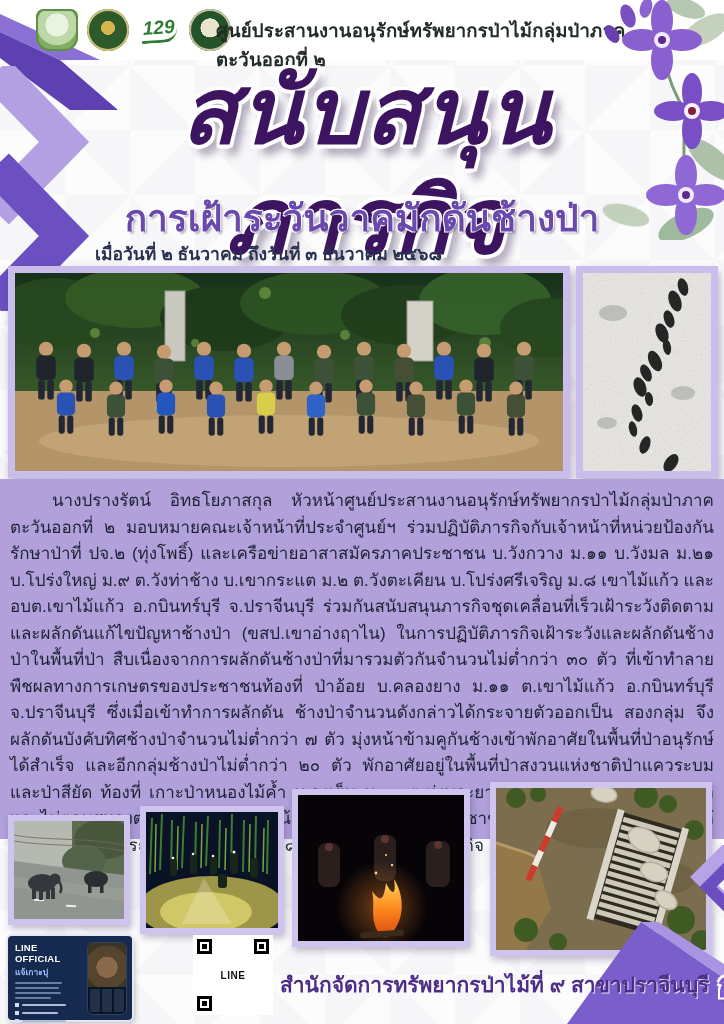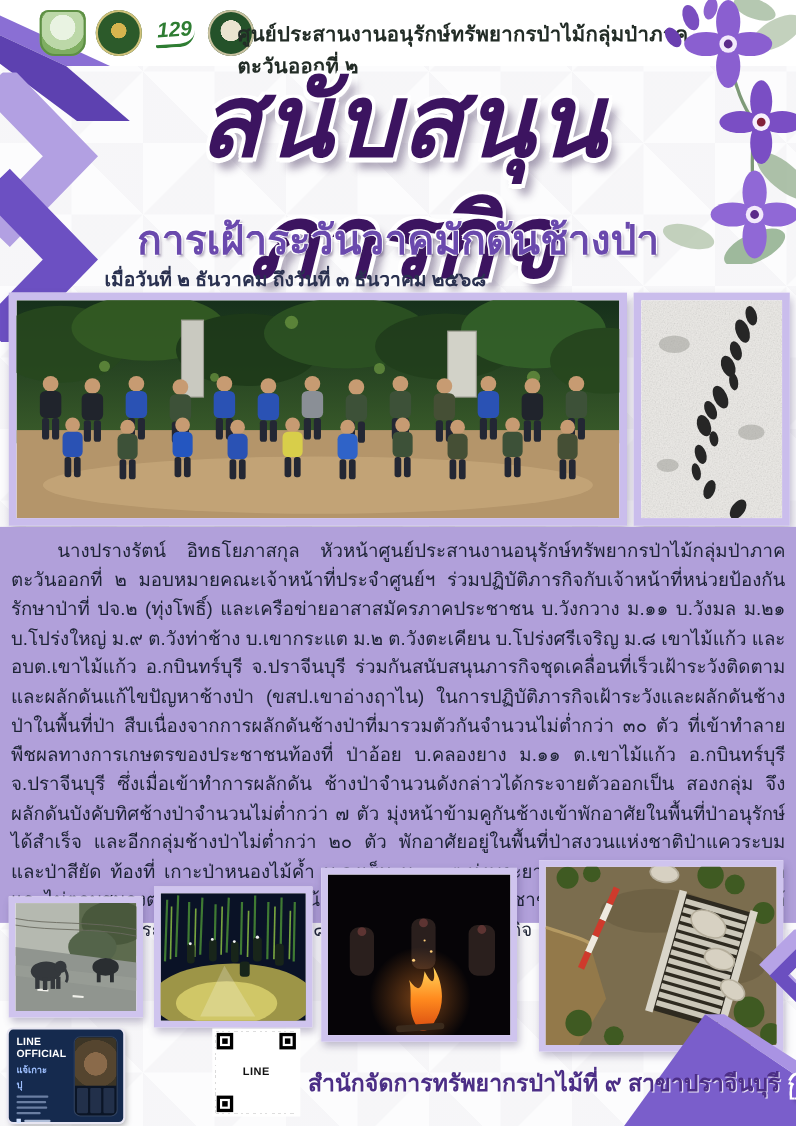--- a/index.html
+++ b/index.html
@@ -50,21 +50,21 @@
   
   .bframe{position:absolute;background:#fff;border:6px solid #cfc4ee;box-shadow:2px 4px 7px rgba(60,45,100,.3);}
   .bframe svg{display:block;width:100%;height:100%;}
   .photo-b1{left:8px;top:815px;width:110px;height:98px;}
   .photo-b2{left:140px;top:806px;width:132px;height:116px;}
   .photo-b3{left:292px;top:789px;width:166px;height:146px;}
   .photo-b4{left:490px;top:782px;width:210px;height:162px;}
   .right-chev{position:absolute;right:0;top:845px;width:36px;height:74px;pointer-events:none;}
   
   .line-card{
-    position:absolute;left:8px;top:936px;width:104px;height:84px;background:#152a4e;border-radius:4px;
+    position:absolute;left:8px;top:936px;width:124px;height:84px;background:#152a4e;border-radius:4px;
     box-shadow:0 0 0 2px #e8e6f2, 2px 3px 6px rgba(0,0,0,.3);padding:6px 5px 5px 7px;box-sizing:border-box;display:flex;gap:21px;
   }
   .line-card .txtcol{flex:1;min-width:0;}
   .line-title{font-size:9.5px;font-weight:bold;color:#fff;letter-spacing:.2px;}
   .line-sub{font-size:8.5px;font-weight:bold;color:#9fc0ff;margin-top:1px;}
   .fake-line{height:2px;background:#7f93b8;border-radius:1px;margin-top:3px;opacity:.8;}
   .bullet-row{display:flex;align-items:center;gap:3px;margin-top:4px;}
   .bullet-row .sq{width:4px;height:4px;background:#cfe0ff;flex-shrink:0;}
   .bullet-row .bl{height:2px;background:#aebdd8;flex:1;border-radius:1px;}
   .phone{width:38px;height:71px;background:#0b1526;border:1.5px solid #31425f;border-radius:6px;overflow:hidden;display:flex;flex-direction:column;flex-shrink:0;}

